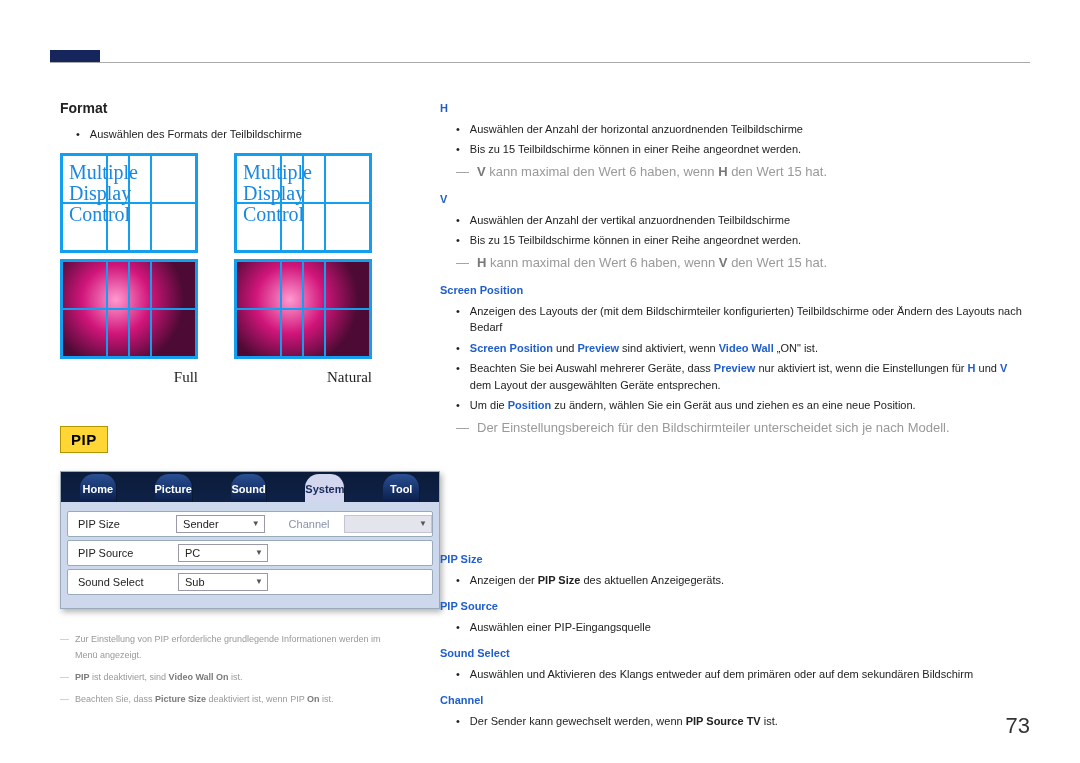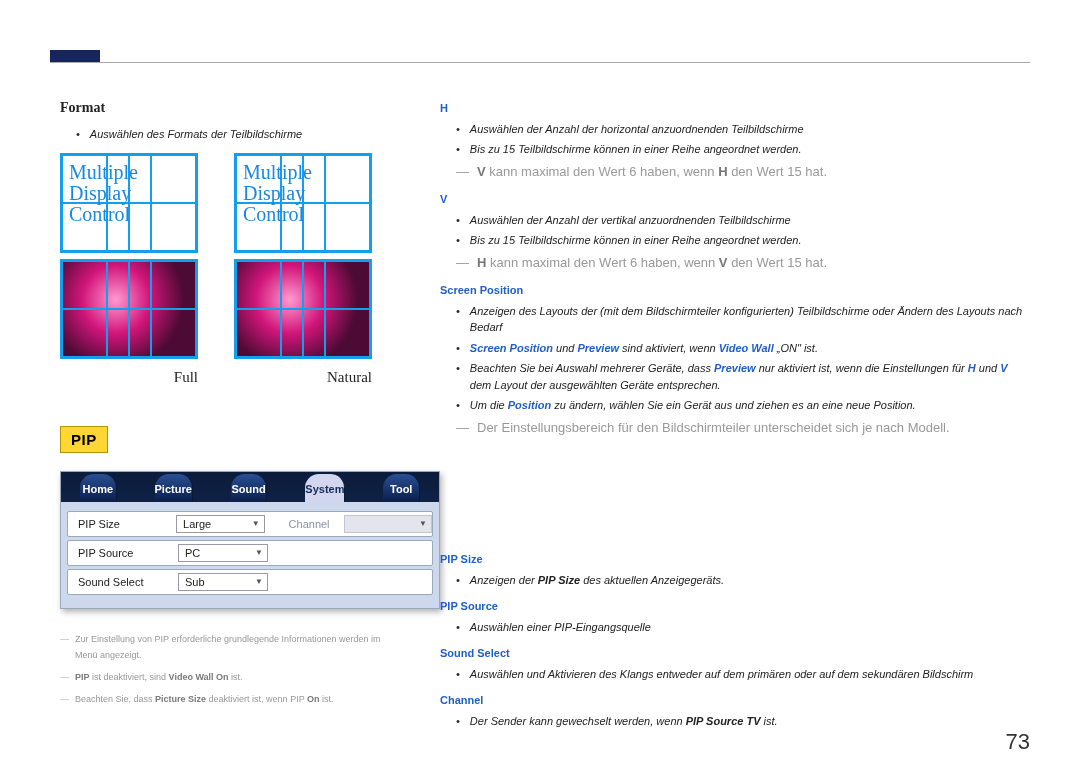--- a/index.html
+++ b/index.html
@@ -31,22 +31,22 @@
   .content {
     display: flex;
     position: absolute;
     top: 100px;
     left: 60px;
     right: 50px;
     bottom: 50px;
   }
   .col-left { width: 360px; flex-shrink:0; padding-right:20px;}
   .col-right { flex: 1; padding-left: 20px; font-size: 11px; line-height: 1.5; }
-  h3.format-hd { font-size: 14px; font-weight: bold; margin-bottom: 10px; font-family: Liberation Serif, serif; }
-  .bullet-row { display:flex; align-items:flex-start; margin: 4px 0 4px 16px; font-style: italic;}
+  h3.format-hd { font-size: 14px; font-weight: bold; margin-bottom: 10px; }
+  .bullet-row { display:flex; align-items:flex-start; margin: 4px 0 4px 16px;}
   .bullet-row::before { content:"•"; margin-right:10px; font-size:11px; line-height:1.5;}
   .bullet-row > span { font-size:11px; line-height:1.5; }
   .format-imgs { display:flex; gap:36px; margin-top:10px;}
   .panel { width:138px; }
   .panel-box { border: 3px solid #139fee; width:138px; height:100px; background: #fff; position:relative;}
   .panel-grid::after{content:"";position:absolute;inset:0;background:
     linear-gradient(#139fee,#139fee) center/100% 2px no-repeat,
     linear-gradient(#139fee,#139fee) center/2px 100% no-repeat,
     linear-gradient(#139fee,#139fee) 33% 0/2px 100% no-repeat,
     linear-gradient(#139fee,#139fee) 67% 0/2px 100% no-repeat;}
@@ -92,21 +92,21 @@
   .footnote { display:flex; align-items:flex-start; gap:6px; margin-bottom:6px;}
   .footnote::before{content:"―"; color:#bbb;}
   .footnote b{color:#7a7a7a; font-weight:bold;}
   
   .blue-h { color:#1f5ecb; font-weight:bold; font-size:11px; margin-top:10px; margin-bottom:4px;}
   .note-dash { display:flex; align-items:flex-start; margin:4px 0 4px 16px; color:#999; font-size:13px;}
   .note-dash::before{content:"―"; margin-right:8px;}
   .note-dash .inline b{color:#777;}
   .inline b.blue { color:#1f5ecb; font-weight:bold;}
   .inline b { font-weight:bold; }
-  .page-num { position:absolute; bottom:8px; right:50px; font-size:22px; color:#333;}
+  .page-num { position:absolute; bottom:24px; right:50px; font-size:22px; color:#333;}
 </style>
 </head>
 <body>
 
 <div class="top-mark"></div>
 <div class="top-rule"></div>
 
 <div class="content">
 
   <div class="col-left">
@@ -147,21 +147,21 @@
         <div class="pip-tab">Home</div>
         <div class="pip-tab">Picture</div>
         <div class="pip-tab">Sound</div>
         <div class="pip-tab active">System</div>
         <div class="pip-tab">Tool</div>
       </div>
       <div class="pip-body">
         <div class="pip-row">
           <div class="pip-label">PIP Size</div>
           <div class="pip-sel">
-              <span>Large</span>
+              <span>Sender</span>
               <span class="tri">▼</span>
             </div>
           <div class="pip-label2">Channel</div>
           <div class="pip-sel" style="background:#e4e4ec;border-color:#c4c4d4;">
               <span></span>
               <span class="tri">▼</span>
             </div>
         </div>
         <div class="pip-row">
           <div class="pip-label">PIP Source</div>

